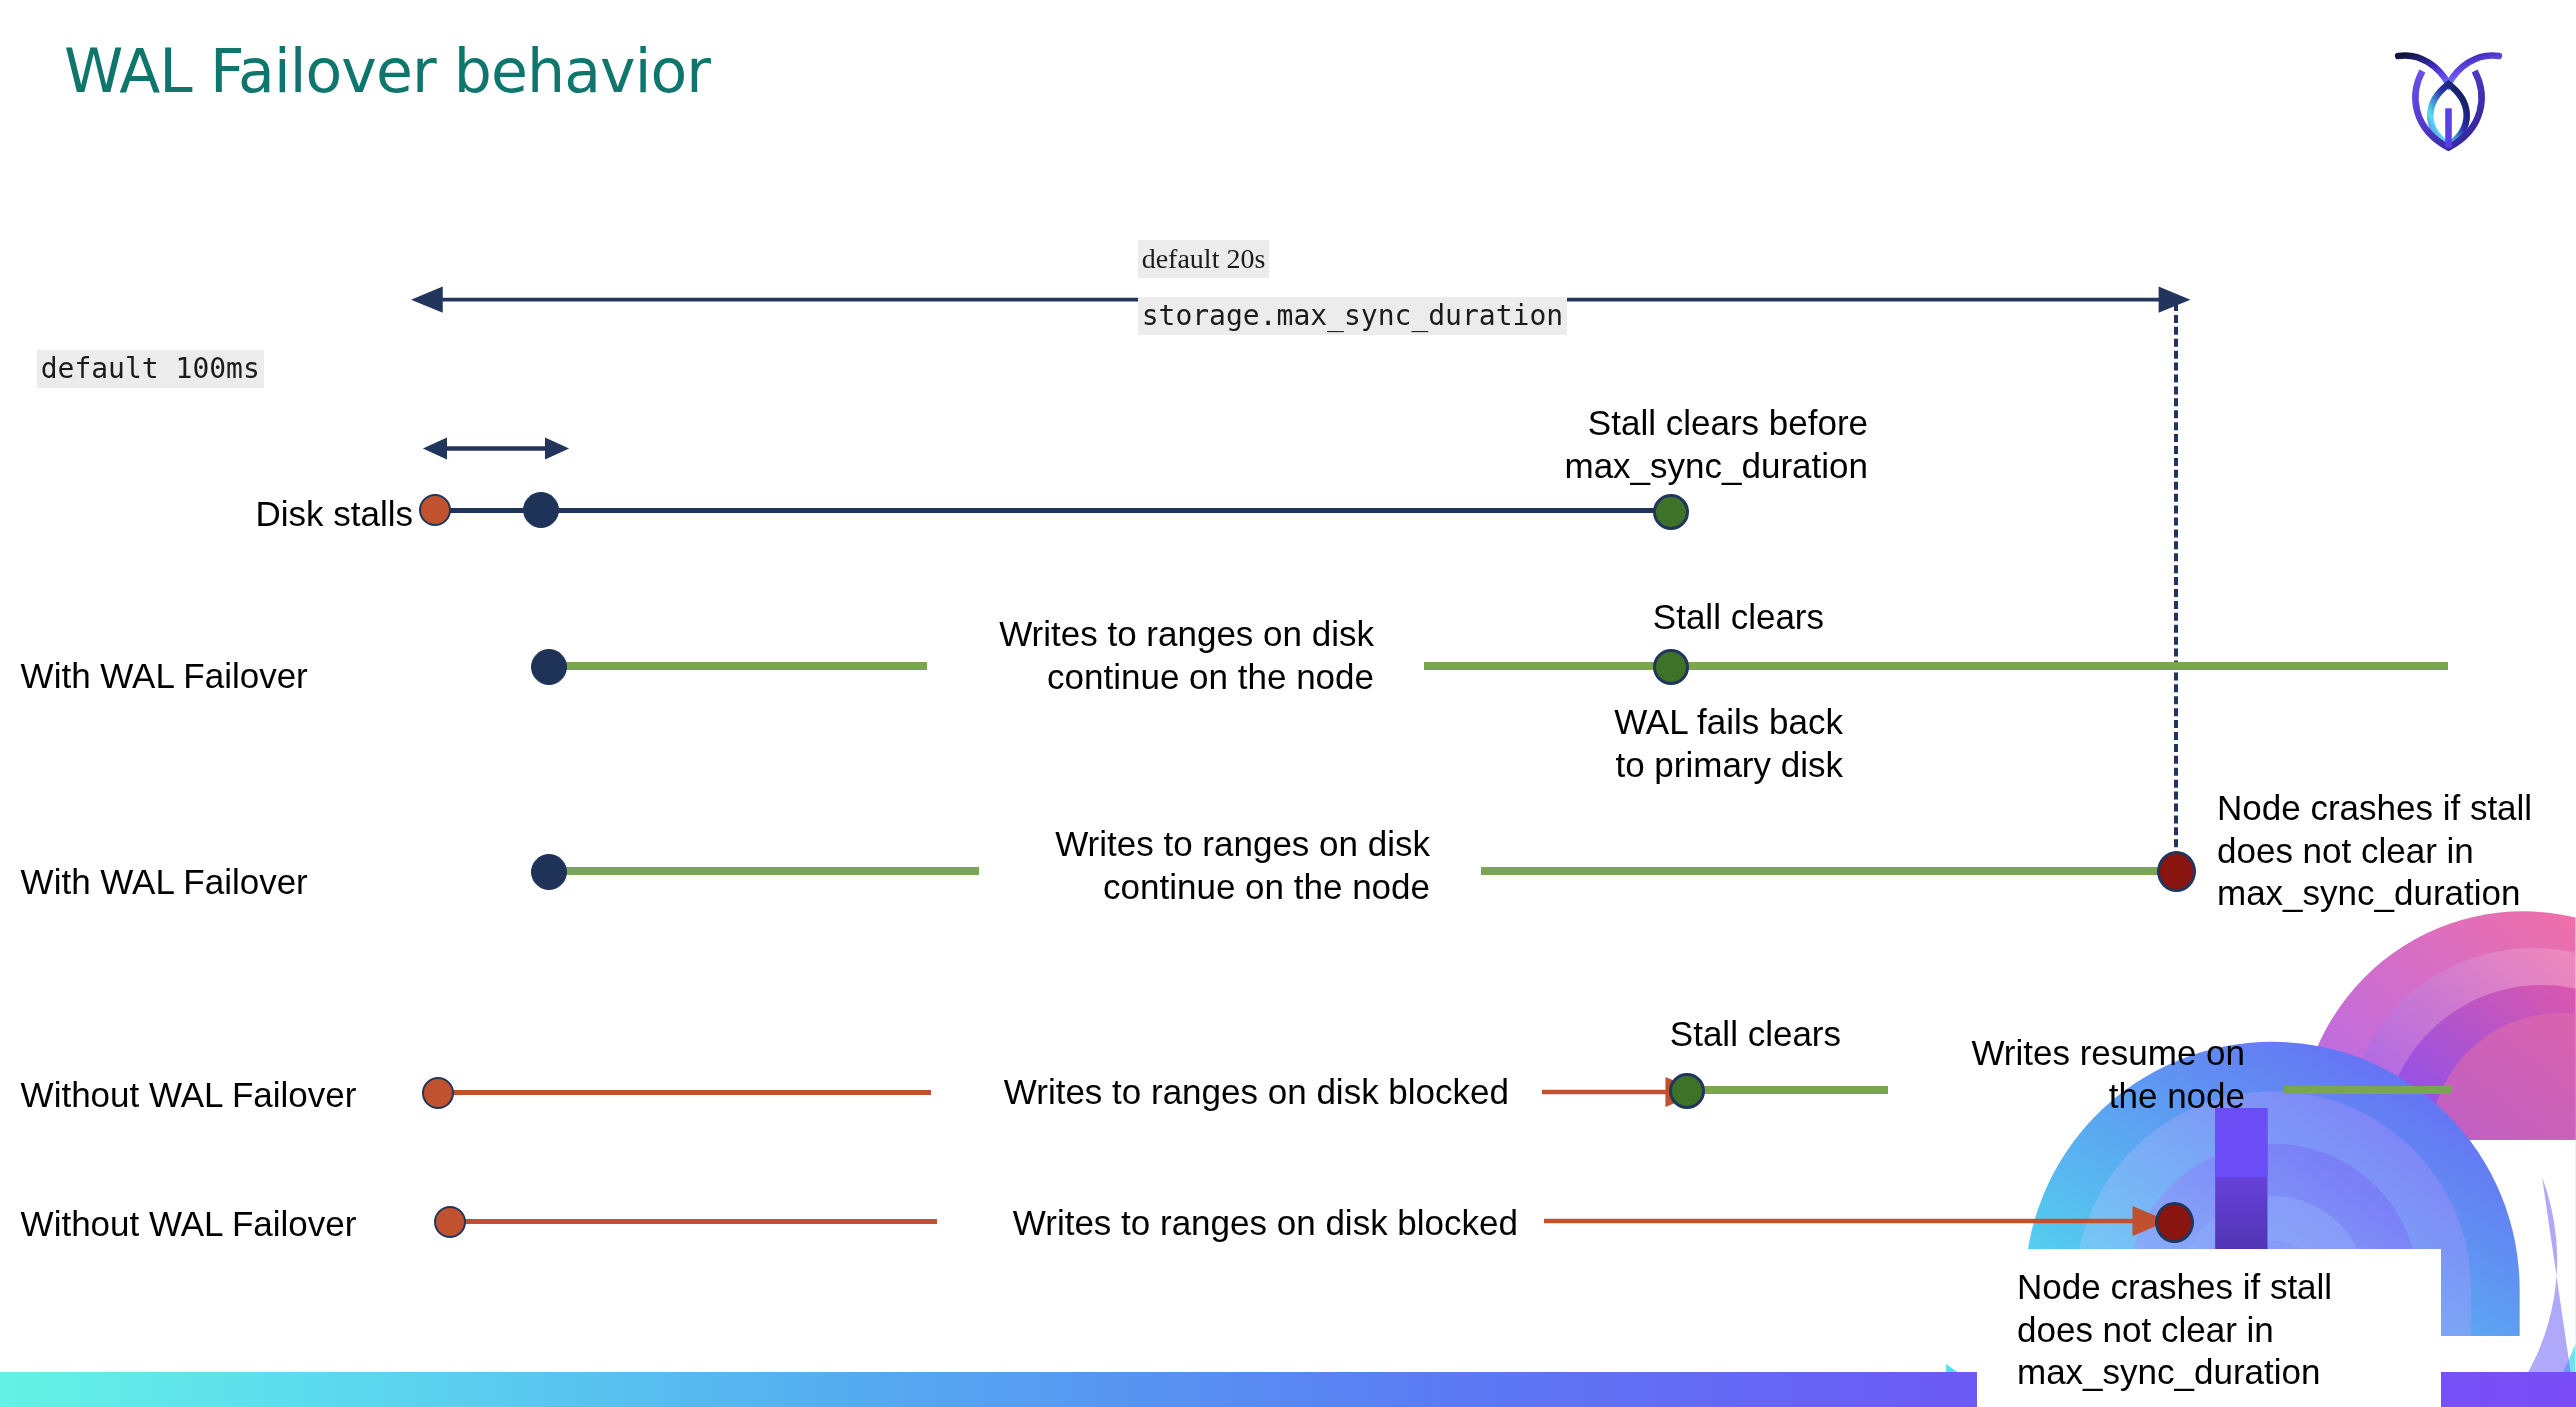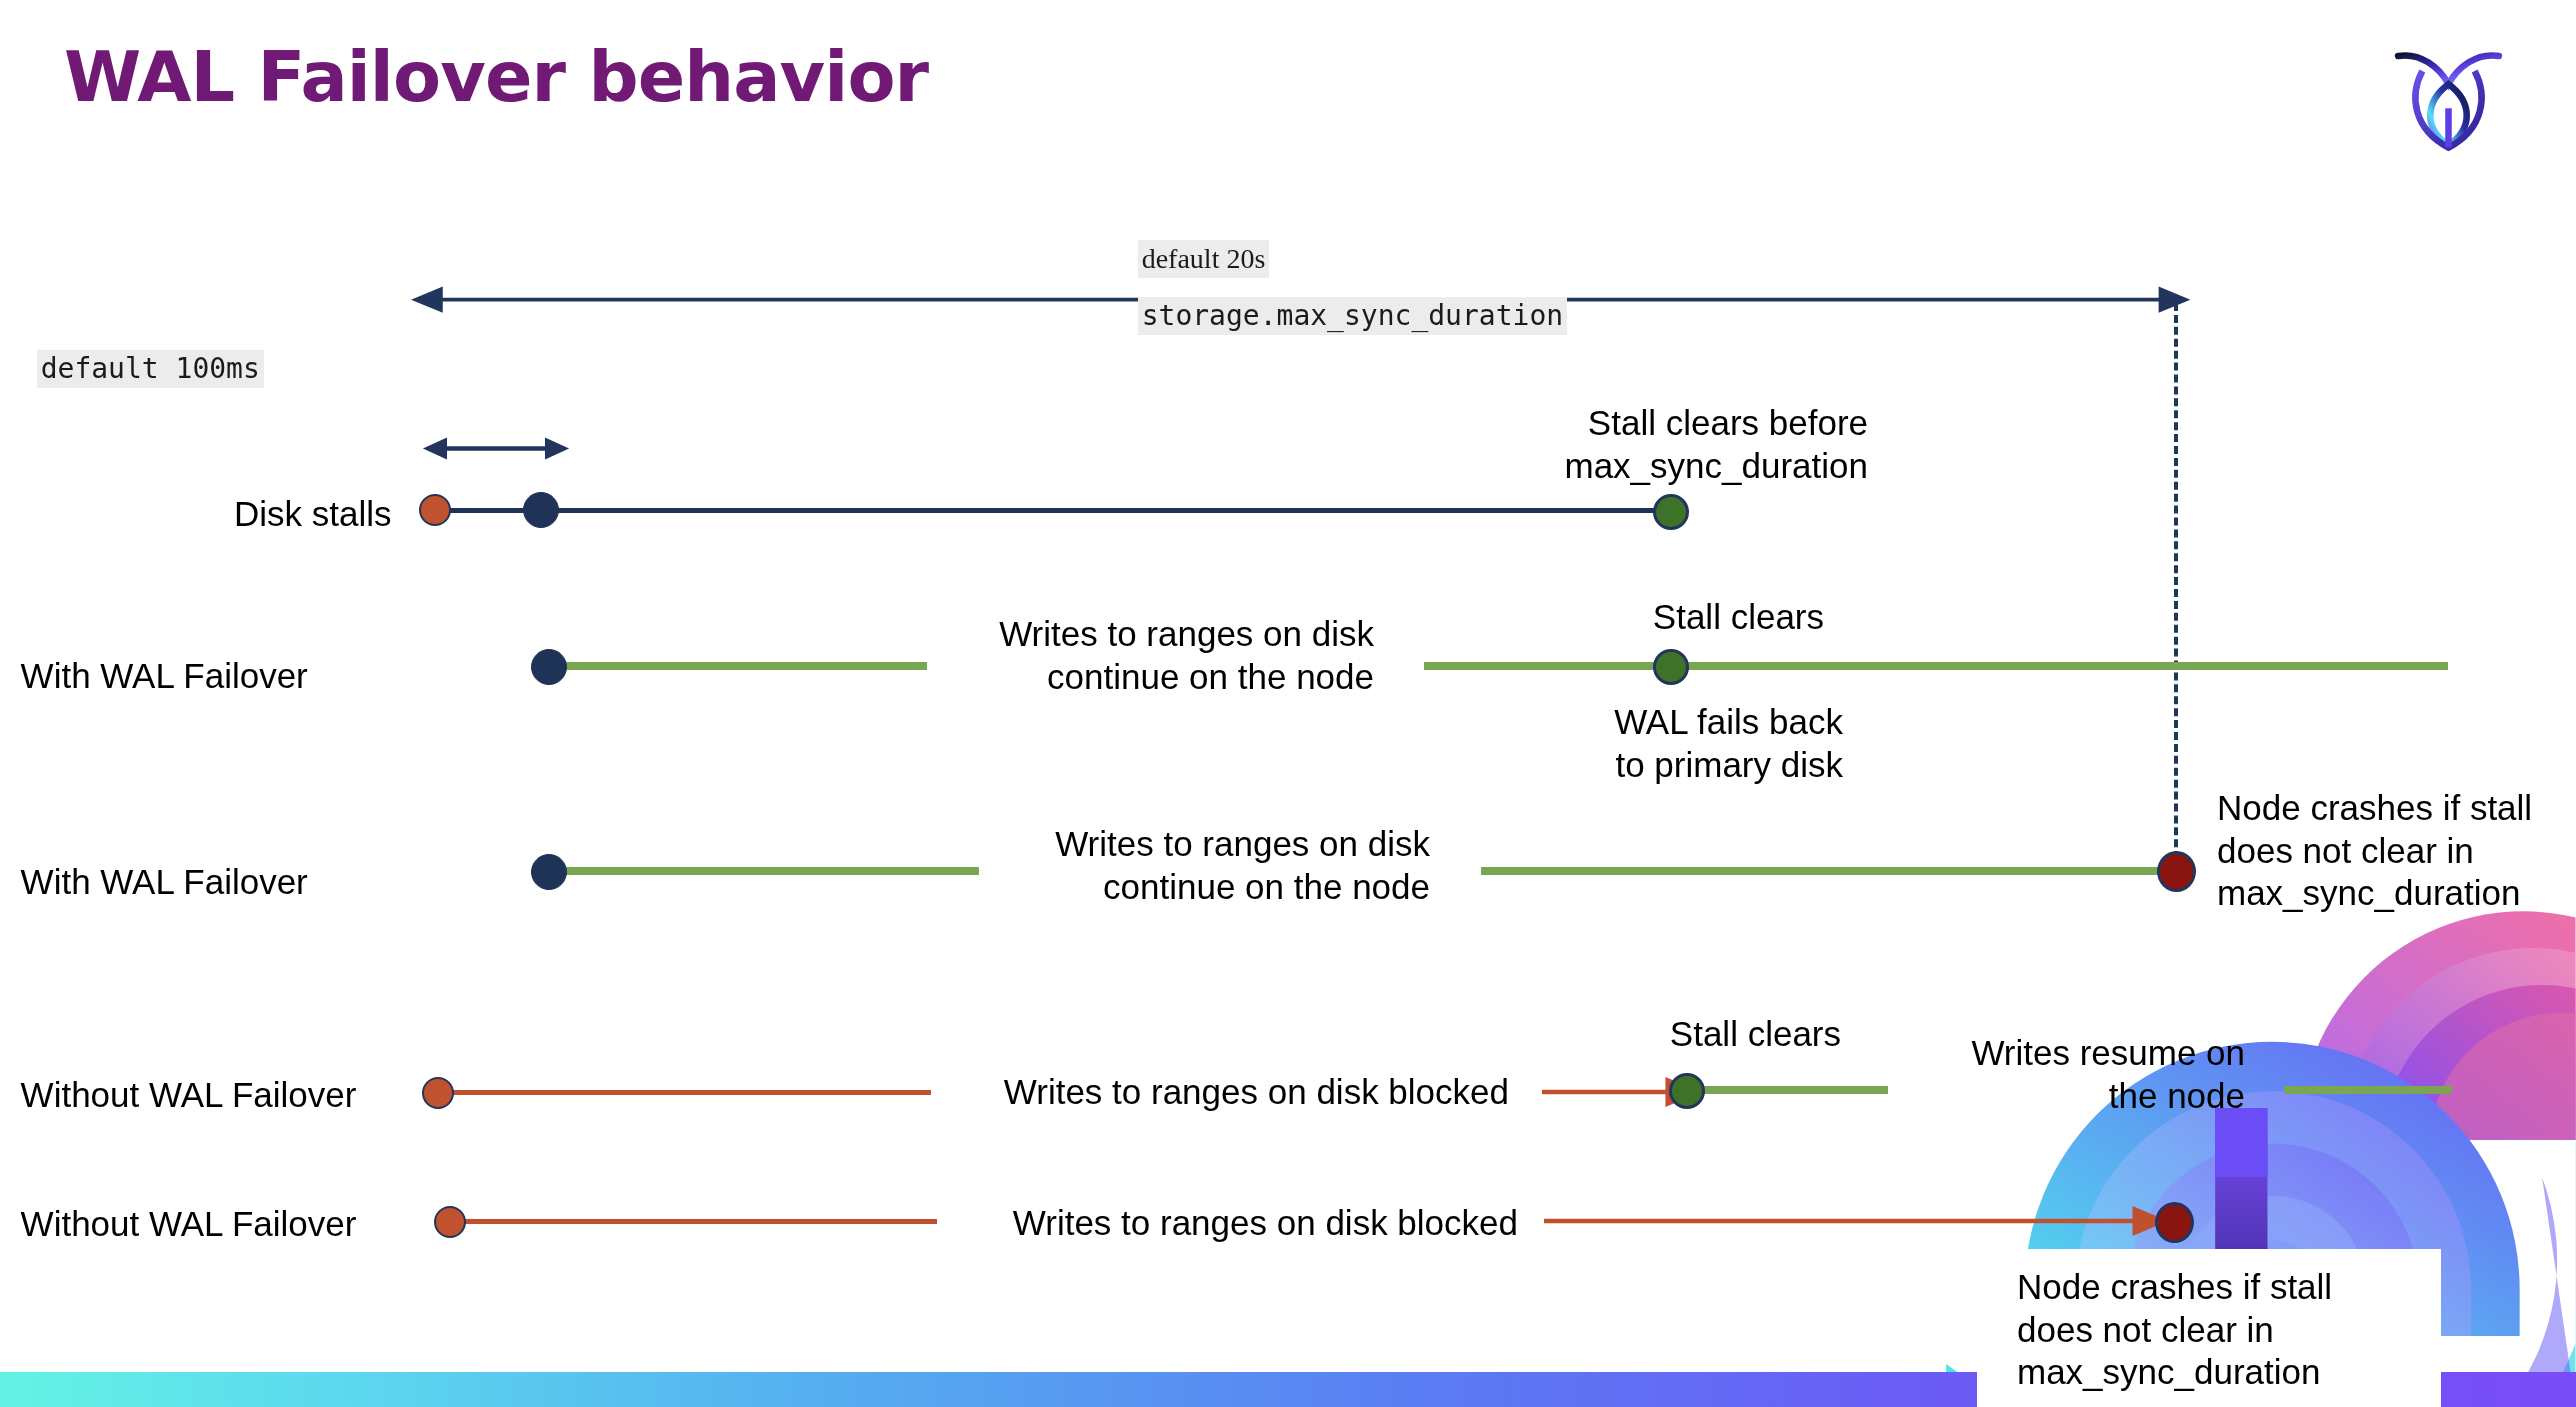--- a/index.html
+++ b/index.html
@@ -8,23 +8,23 @@
     background:#ffffff;
     font-family:"Liberation Sans", sans-serif;
     overflow:hidden;
     position:relative;
   }
   #slide{position:absolute;left:0;top:0;width:2576px;height:1408px;overflow:hidden;background:#fff;}
 
   
   #title{
     position:absolute;left:64px;top:36px;
-    font-size:70px;font-weight:bold;
+    font-size:60px;font-weight:normal;
     letter-spacing:-0.9px;
-    color:#701a75;
+    color:#0f766e;
     font-family:"DejaVu Sans","Liberation Sans",sans-serif;
     white-space:nowrap;
   }
 
   
   #logo{position:absolute;left:2385px;top:26px;width:127px;height:131px;}
 
   
   #deco{position:absolute;left:1944px;top:897px;width:632px;height:510px;pointer-events:none;}
   #bottombar{
@@ -188,21 +188,21 @@
   <div class="code" style="left:37px;top:350px;">default 100ms</div>
 
   <svg style="position:absolute;left:422px;top:430px;width:148px;height:37px;" viewBox="0 0 158 40" width="148" height="37">
     <line x1="18" y1="20" x2="140" y2="20" stroke="#22355c" stroke-width="5"></line>
     <polygon points="0,20 26,8 26,32" fill="#22355c"></polygon>
     <polygon points="158,20 132,8 132,32" fill="#22355c"></polygon>
   </svg>
 
   <div class="dashed" style="left:2174px;top:303px;height:580px;"></div>
 
-  <div class="lbl rowlabel" style="left:234px;top:494px;width:187px;">Disk stalls</div>
+  <div class="lbl rowlabel" style="left:226px;top:494px;width:187px;text-align:right;">Disk stalls</div>
 
   <div class="line navy-line" style="left:436px;top:508px;width:1236px;"></div>
 
   <div class="dot dot-orange" style="left:419px;top:494px;width:32px;height:32px;"></div>
   <div class="dot dot-navy" style="left:523px;top:492px;width:36px;height:36px;"></div>
   <div class="dot dot-green" style="left:1653px;top:494px;width:36px;height:36px;"></div>
 
   <div class="lbl annot" style="left:1475px;top:402px;width:393px;">
     <div>Stall clears before</div>
     <div>max_sync_duration</div>

